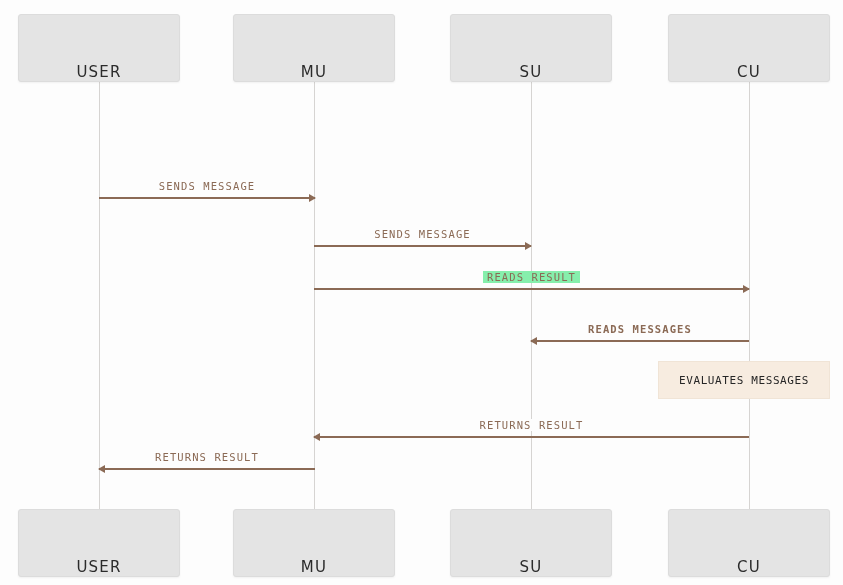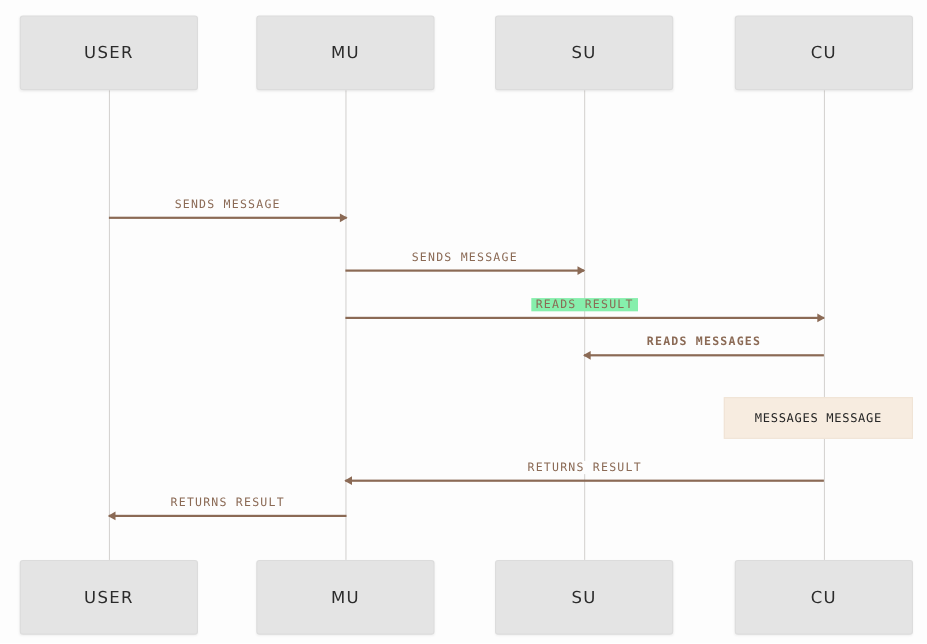--- a/index.html
+++ b/index.html
@@ -26,21 +26,21 @@
   }
 
   
   .actor-box {
     position: absolute;
     background: #e4e4e4;
     border: 1px solid #dcdcdc;
     border-radius: 3px;
     box-sizing: border-box;
     display: flex;
-    align-items: center;
+    align-items: flex-end;
     justify-content: center;
     box-shadow: 0 1px 2px rgba(0,0,0,0.05);
   }
   .actor-label {
     font-family: "DejaVu Sans", sans-serif;
     font-size: 15px;
     letter-spacing: 1.2px;
     color: #2b2b2b;
     font-weight: 400;
   }
@@ -149,31 +149,31 @@
     <div class="message" style="left: 314px; top: 245px; width: 217px; height: 2px;">
       <div class="message-line" style="width: 217px; background: rgb(139, 106, 85);"></div>
       <div class="arrow-head right" style="border-left-color: rgb(139, 106, 85);"></div>
       <div class="message-label" style="color: rgb(139, 106, 85);"><span style="background: rgb(253, 253, 253);">SENDS MESSAGE</span></div>
     </div>
     <div class="message" style="left: 314px; top: 288px; width: 435px; height: 2px;">
       <div class="message-line" style="width: 435px; background: rgb(139, 106, 85);"></div>
       <div class="arrow-head right" style="border-left-color: rgb(139, 106, 85);"></div>
       <div class="message-label" style="color: rgb(139, 106, 85);"><span style="background: #86efac; margin-top: 48px;">READS RESULT</span></div>
     </div>
-    <div class="message" style="left: 531px; top: 322px; width: 218px; height: 2px; font-weight: bold;">
+    <div class="message" style="left: 531px; top: 340px; width: 218px; height: 2px; font-weight: bold;">
       <div class="message-line" style="width: 218px; background: rgb(139, 106, 85);"></div>
       <div class="arrow-head left" style="border-right-color: rgb(139, 106, 85);"></div>
       <div class="message-label" style="color: rgb(139, 106, 85);"><span style="background: rgb(253, 253, 253);">READS MESSAGES</span></div>
     </div>
     <div class="message" style="left: 314px; top: 436px; width: 435px; height: 2px;">
       <div class="message-line" style="width: 435px; background: rgb(139, 106, 85);"></div>
       <div class="arrow-head left" style="border-right-color: rgb(139, 106, 85);"></div>
       <div class="message-label" style="color: rgb(139, 106, 85);"><span style="background: rgb(253, 253, 253);">RETURNS RESULT</span></div>
     </div>
     <div class="message" style="left: 99px; top: 468px; width: 216px; height: 2px;">
       <div class="message-line" style="width: 216px; background: rgb(139, 106, 85);"></div>
       <div class="arrow-head left" style="border-right-color: rgb(139, 106, 85);"></div>
       <div class="message-label" style="color: rgb(139, 106, 85);"><span style="background: rgb(253, 253, 253);">RETURNS RESULT</span></div>
     </div>
     <div class="note-box" style="left: 658px; top: 361px; width: 172px; height: 38px; background: rgb(247, 236, 224); border-color: rgb(240, 228, 214);">
-      <span class="note-label" style="color: rgb(38, 38, 38);">MESSAGES MESSAGE</span>
+      <span class="note-label" style="color: rgb(38, 38, 38);">EVALUATES MESSAGES</span>
     </div>
   </div>
 
 </body></html>

